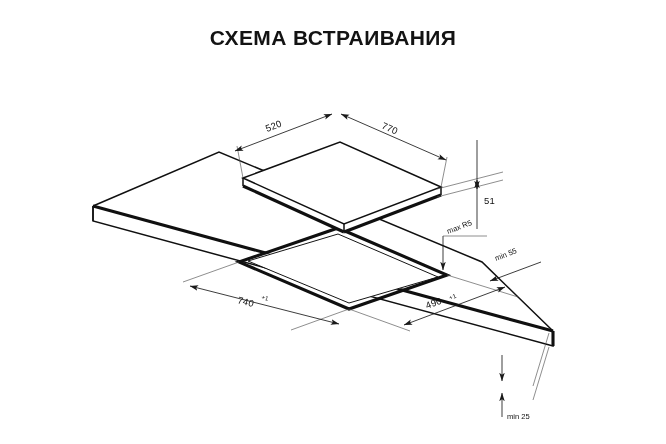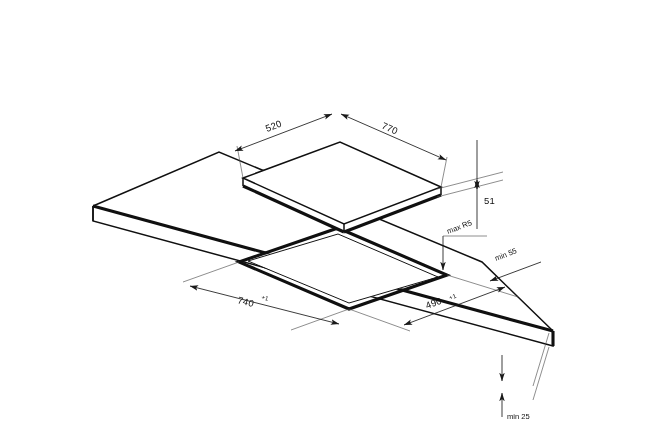--- a/index.html
+++ b/index.html
@@ -92,20 +92,21 @@
     font-family: "Liberation Sans", sans-serif;
     font-size: 6.2px;
     fill: #111111;
   }
 </style>
 </head>
 <body>
 
 <div id="diagram-root">
 
+  <div class="title-text">СХЕМА ВСТРАИВАНИЯ</div>
 
   <svg class="drawing" viewBox="0 0 666 444">
     <defs>
       <marker id="arrowEnd" markerWidth="9" markerHeight="9" refX="8.2" refY="3" orient="auto" markerUnits="userSpaceOnUse">
         <path d="M0,0.25 L8.4,3 L0,5.75 L1.9,3 Z" fill="#1a1a1a"></path>
       </marker>
       <marker id="arrowStart" markerWidth="9" markerHeight="9" refX="0.8" refY="3" orient="auto" markerUnits="userSpaceOnUse">
         <path d="M9,0.25 L0.6,3 L9,5.75 L7.1,3 Z" fill="#1a1a1a"></path>
       </marker>
     </defs>

